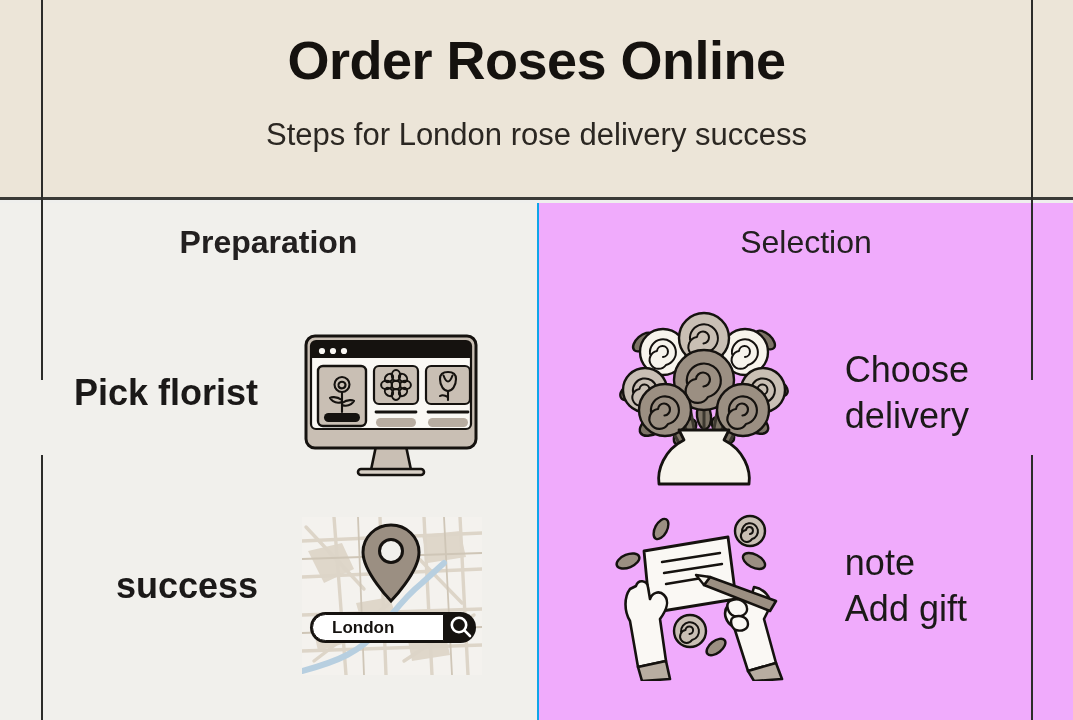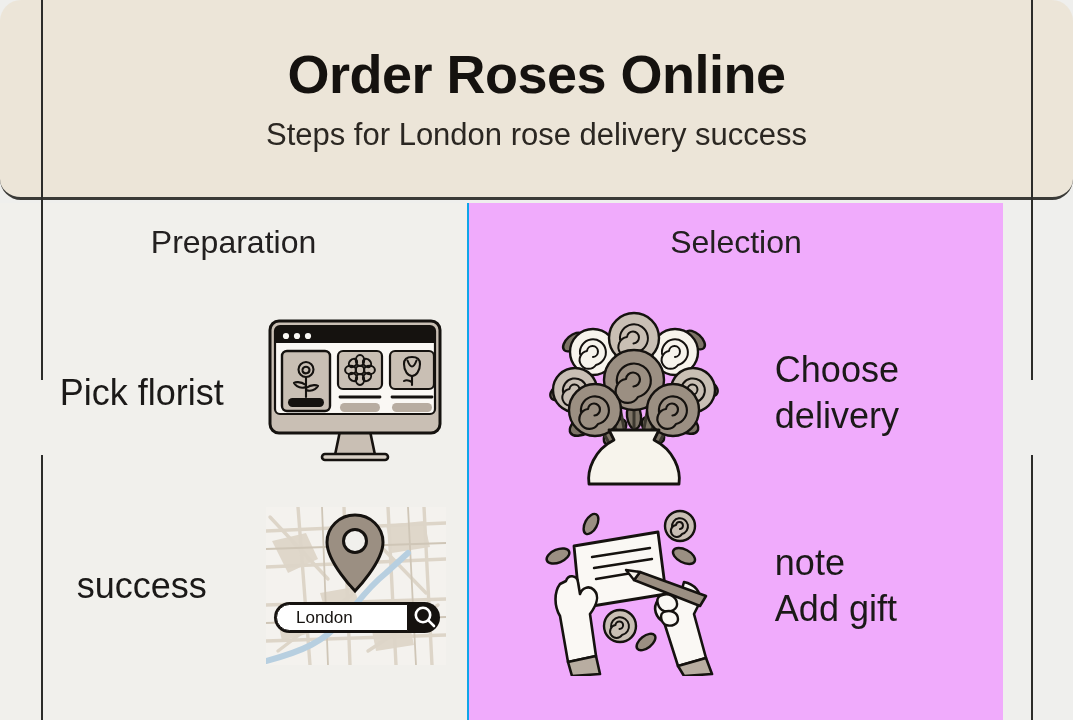--- a/index.html
+++ b/index.html
@@ -25,56 +25,56 @@
     left: 0; top: 0;
     width: 1073px;
     height: 200px;
     background: #ece5d8;
     box-sizing: border-box;
     border-bottom: 3px solid #3a3a37;
     display: flex;
     flex-direction: column;
     align-items: center;
     justify-content: center;
-    border-radius: 21px;
   }
   .title {
     font-size: 54px;
     font-weight: bold;
     color: #15120f;
     letter-spacing: -0.5px;
     line-height: 1;
     margin: 0 0 18px 0;
     white-space: nowrap;
   }
   .subtitle {
     font-size: 31px;
     font-weight: normal;
     color: #2b2722;
     line-height: 1;
-    margin: 0;
+    margin: 14px;
     white-space: nowrap;
   }
 
   
   .columns {
     position: absolute;
     left: 0; top: 203px;
     width: 1073px;
     height: 517px;
     display: flex;
   }
   .col {
     position: relative;
     box-sizing: border-box;
     height: 100%;
   }
   .col-left {
-    width: 467px;
+    width: 537px;
     background: #f1f0ec;
+    font-weight: bold;
   }
   .col-right {
     width: 536px;
     background: #f0abfc;
     border-left: 2px solid #0ea5e9;
   }
   .col-heading {
     position: absolute;
     top: 23px;
     width: 100%;
@@ -98,37 +98,37 @@
 
   .row-label {
     font-size: 36px;
     color: #1b1918;
     line-height: 1.28;
     box-sizing: border-box;
   }
   .col-left .row-label {
     width: 258px;
     padding-left: 48px;
-    text-align: center;
+    text-align: right;
     order: 1;
   }
   .col-left .row-art { order: 2; }
   .col-right .row-label {
     width: 250px;
     padding-left: 18px;
     text-align: left;
     order: 2;
   }
   .col-right .row-art { order: 1; }
 
   .row-art {
     width: 250px;
     height: 190px;
     display: flex;
-    align-items: center;
+    align-items: flex-end;
     justify-content: center;
   }
   .col-left .row-art { margin-left: 8px; }
   .col-right .row-art { margin-left: 42px; }
 
   
   .vrule {
     position: absolute;
     width: 2px;
     background: #2c2c2a;

